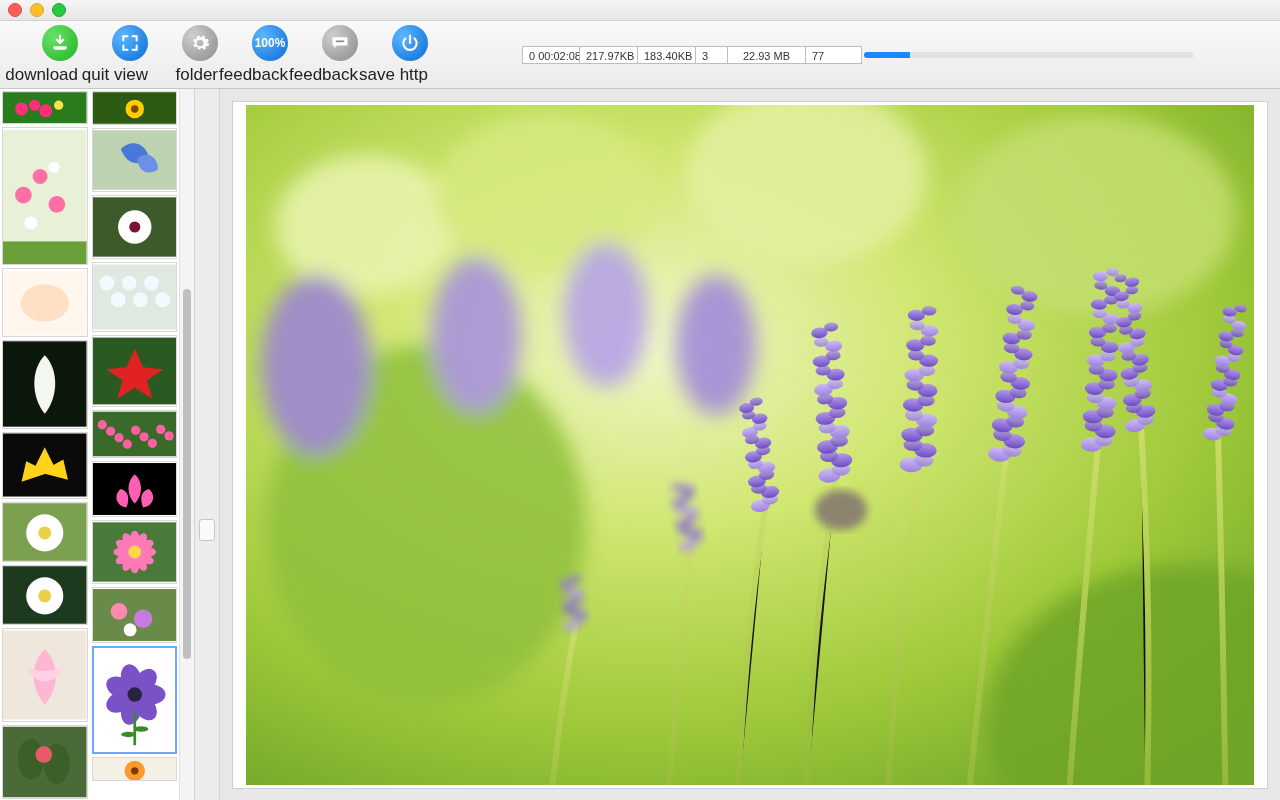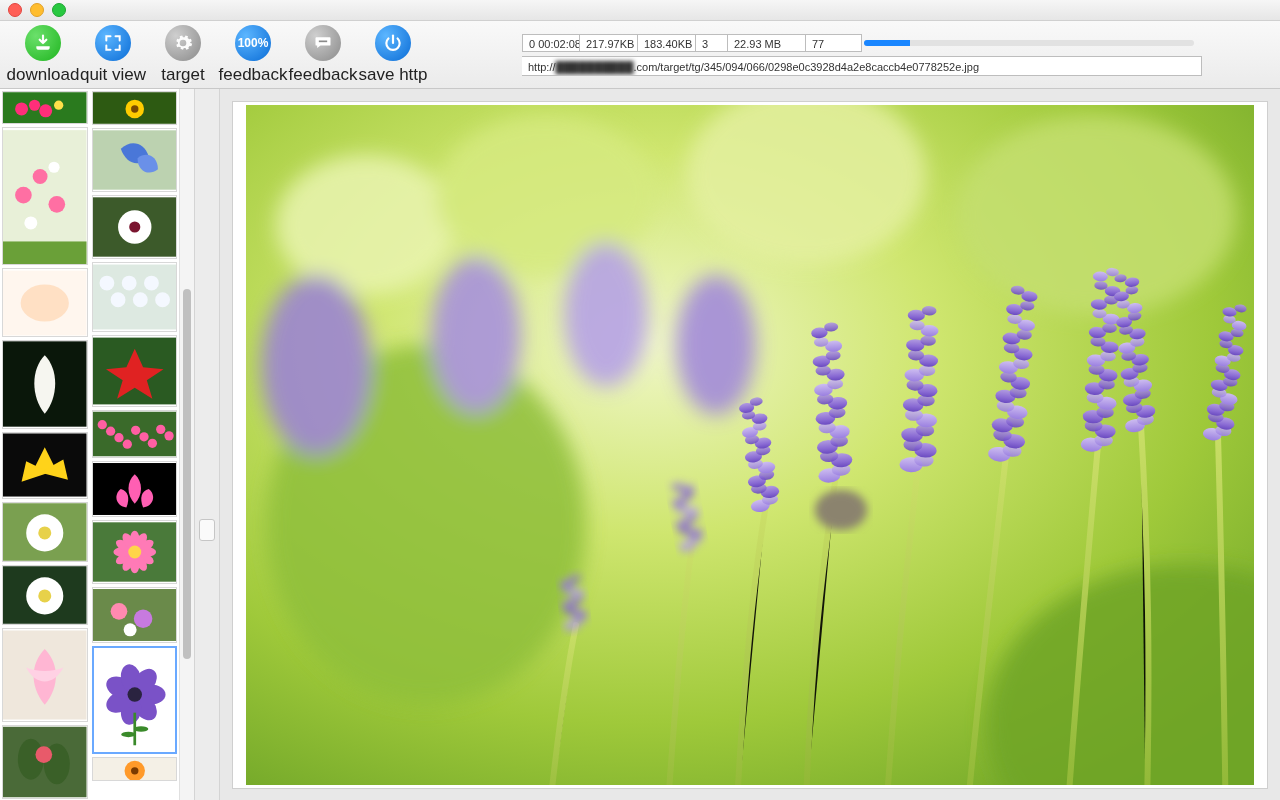--- a/index.html
+++ b/index.html
@@ -6,34 +6,34 @@
   
   .titlebar{height:20px;background:linear-gradient(#f6f6f6,#e6e6e6);border-bottom:1px solid #d0d0d0;display:flex;align-items:center;padding:0 8px;}
   .traffic{display:flex;gap:8px;}
   .dot{width:12px;height:12px;border-radius:50%;}
   .dot.red{background:#ff5f57;border:1px solid #e24640;}
   .dot.yel{background:#ffbd2e;border:1px solid #e1a028;}
   .dot.grn{background:#28c840;border:1px solid #1fa532;}
   
   .toolbar{height:67px;background:linear-gradient(#f9f9f9,#ebebeb);border-bottom:1px solid #c8c8c8;display:flex;align-items:stretch;}
   .tools{display:flex;align-items:center;padding:0 4px 0 8px;}
-  .tool{display:flex;flex-direction:column;align-items:center;justify-content:center;width:70px;cursor:pointer;}
+  .tool{display:flex;flex-direction:column;align-items:flex-end;justify-content:center;width:70px;cursor:pointer;}
   .tool.wide{width:80px;}
   .glyph{width:36px;height:36px;border-radius:50%;display:flex;align-items:center;justify-content:center;margin-bottom:4px;}
   .glyph.green{background:radial-gradient(circle at 30% 30%,#6be06b,#1fb51f);}
   .glyph.blue {background:radial-gradient(circle at 30% 30%,#5cb6ff,#0a6cd6);}
   .glyph.grey {background:radial-gradient(circle at 30% 30%,#cfcfcf,#8a8a8a);}
   .glyph svg{width:20px;height:20px;}
   .glyph .pct{color:#fff;font-weight:700;font-size:12px;}
   .tool-label{font-size:17px;color:#222;}
   .stats{flex:1;display:flex;flex-direction:column;justify-content:center;gap:4px;padding:0 8px 0 90px;}
   .statrow{display:flex;align-items:center;gap:0;}
   .cell{background:#fff;border:1px solid #bdbdbd;height:18px;line-height:18px;padding:0 6px;font-size:11px;color:#333;box-sizing:border-box;overflow:hidden;white-space:nowrap;}
   .cell.t1{width:58px;} .cell.t2{width:58px;border-left:none;} .cell.t3{width:58px;border-left:none;}
-  .cell.t4{width:32px;border-left:none;} .cell.t5{width:78px;border-left:none;} .cell.t6{width:56px;border-left:none;}
+  .cell.t4{width:32px;border-left:none;} .cell.t5{width:78px;border-left:none;text-align:center;} .cell.t6{width:56px;border-left:none;}
   .prog{flex:1;margin-left:2px;height:18px;display:flex;align-items:center;}
   .progbar{height:6px;width:100%;max-width:330px;background:#e2e2e2;border-radius:3px;overflow:hidden;}
   .progfill{height:100%;width:14%;background:#1a86ff;}
   .url{flex:1;border-left:none;height:20px;line-height:20px;font-size:11px;max-width:680px;}
   .blur{filter:blur(2px);display:inline-block;}
   
   .body{display:flex;height:712px;}
   .thumbs{width:194px;background:#fff;display:flex;position:relative;border-right:1px solid #d4d4d4;}
   .col{flex:1;display:flex;flex-direction:column;gap:3px;padding:2px;overflow:hidden;}
   .thumb{width:100%;border:1px solid #d8d8d8;box-sizing:border-box;display:flex;align-items:center;justify-content:center;position:relative;overflow:hidden;cursor:pointer;}
@@ -76,21 +76,21 @@
           </svg>
       </div>
       <span class="tool-label">quit view</span>
     </div>
     <div class="tool">
       <div class="glyph grey">
         <svg viewBox="0 0 24 24">
             <path fill="#fff" d="M12 8a4 4 0 100 8 4 4 0 000-8zm9 4l2 1-1 3-2-.5-1.5 1.5.5 2-3 1-1-2h-2l-1 2-3-1 .5-2L7 16.5 5 17l-1-3 2-1v-2l-2-1 1-3 2 .5L8.5 6 8 4l3-1 1 2h2l1-2 3 1-.5 2L19.5 7.5 21.5 7l1 3-2 1z" opacity=".95"></path>
           </svg>
       </div>
-      <span class="tool-label">target</span>
+      <span class="tool-label">folder</span>
     </div>
     <div class="tool">
       <div class="glyph blue">
         <span class="pct">100%</span>
       </div>
       <span class="tool-label">feedback</span>
     </div>
     <div class="tool">
       <div class="glyph grey">
         <svg viewBox="0 0 24 24">
@@ -117,25 +117,20 @@
       <div class="cell t1">0 00:02:08</div>
       <div class="cell t2">217.97KB</div>
       <div class="cell t3">183.40KB</div>
       <div class="cell t4">3</div>
       <div class="cell t5">22.93 MB</div>
       <div class="cell t6">77</div>
       <div class="prog">
         <div class="progbar">
             <div class="progfill" id="progfill" style="width: 14%;"></div>
           </div>
-      </div>
-    </div>
-    <div class="statrow">
-      <div class="cell url">
-        <span>http://</span><span class="blur">██████████</span><span>.com/target/tg/345/094/066/0298e0c3928d4a2e8caccb4e0778252e.jpg</span>
       </div>
     </div>
   </div>
 </div>
 
 <div class="body">
   <div class="thumbs">
     <div class="col" id="col-left">
         <div class="thumb" style="height: 34px;">
           <svg viewBox="0 0 90 34" width="100%" height="34">

